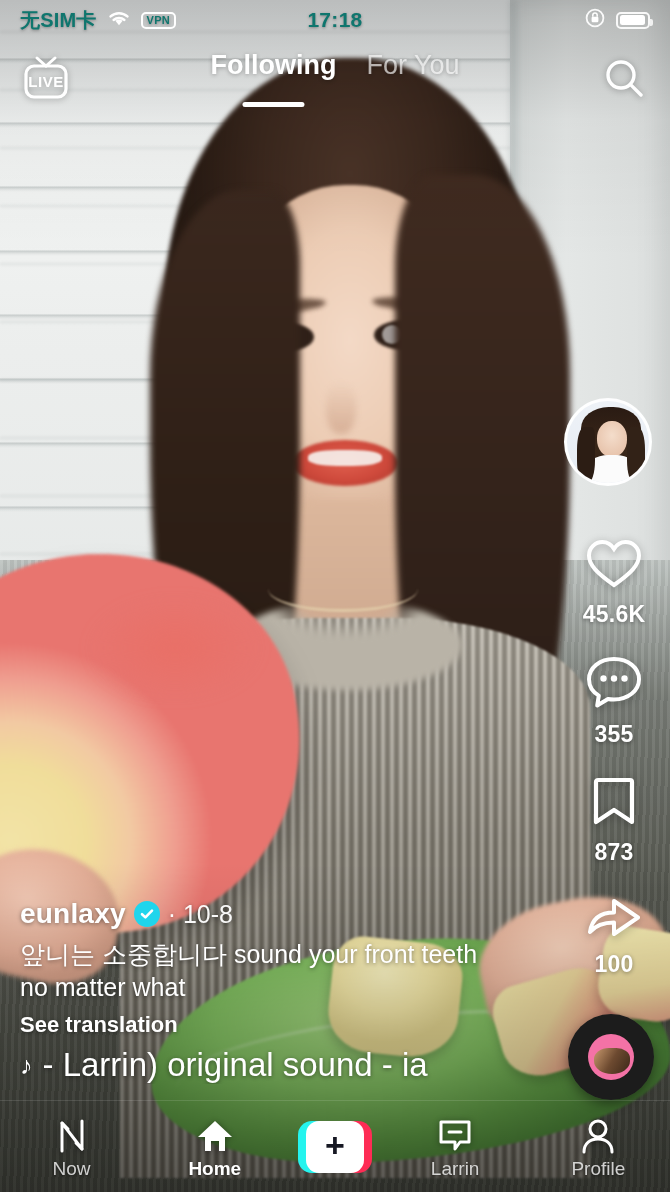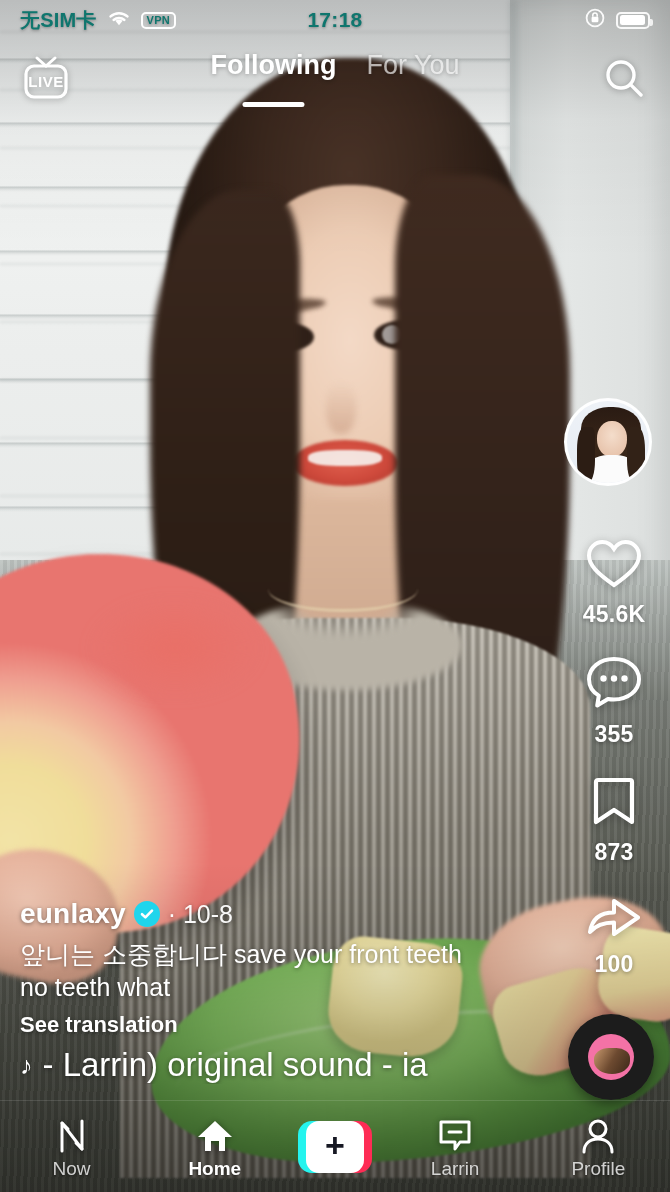--- a/index.html
+++ b/index.html
@@ -490,21 +490,21 @@
     <div class="cap-user-row">
       <span class="cap-user">eunlaxy</span>
       <span class="verified">
         <svg width="18" height="18" viewBox="0 0 18 18">
           <path d="M4 9.2 L7.4 12.4 L14 5.6" stroke="#fff" stroke-width="2.6" fill="none" stroke-linecap="round" stroke-linejoin="round"></path>
         </svg>
       </span>
       <span class="cap-date">· 10-8</span>
     </div>
 
-    <div class="cap-text">앞니는 소중합니다 save your front teeth no teeth what</div>
+    <div class="cap-text">앞니는 소중합니다 sound your front teeth no matter what</div>
 
     <div class="see-trans">See translation</div>
 
     <div class="music-row">
       <span class="music-note">♪</span>
       <span class="music-marquee">
         <span class="music-text">- Larrin)    original sound - ia</span>
       </span>
     </div>
   </div>

